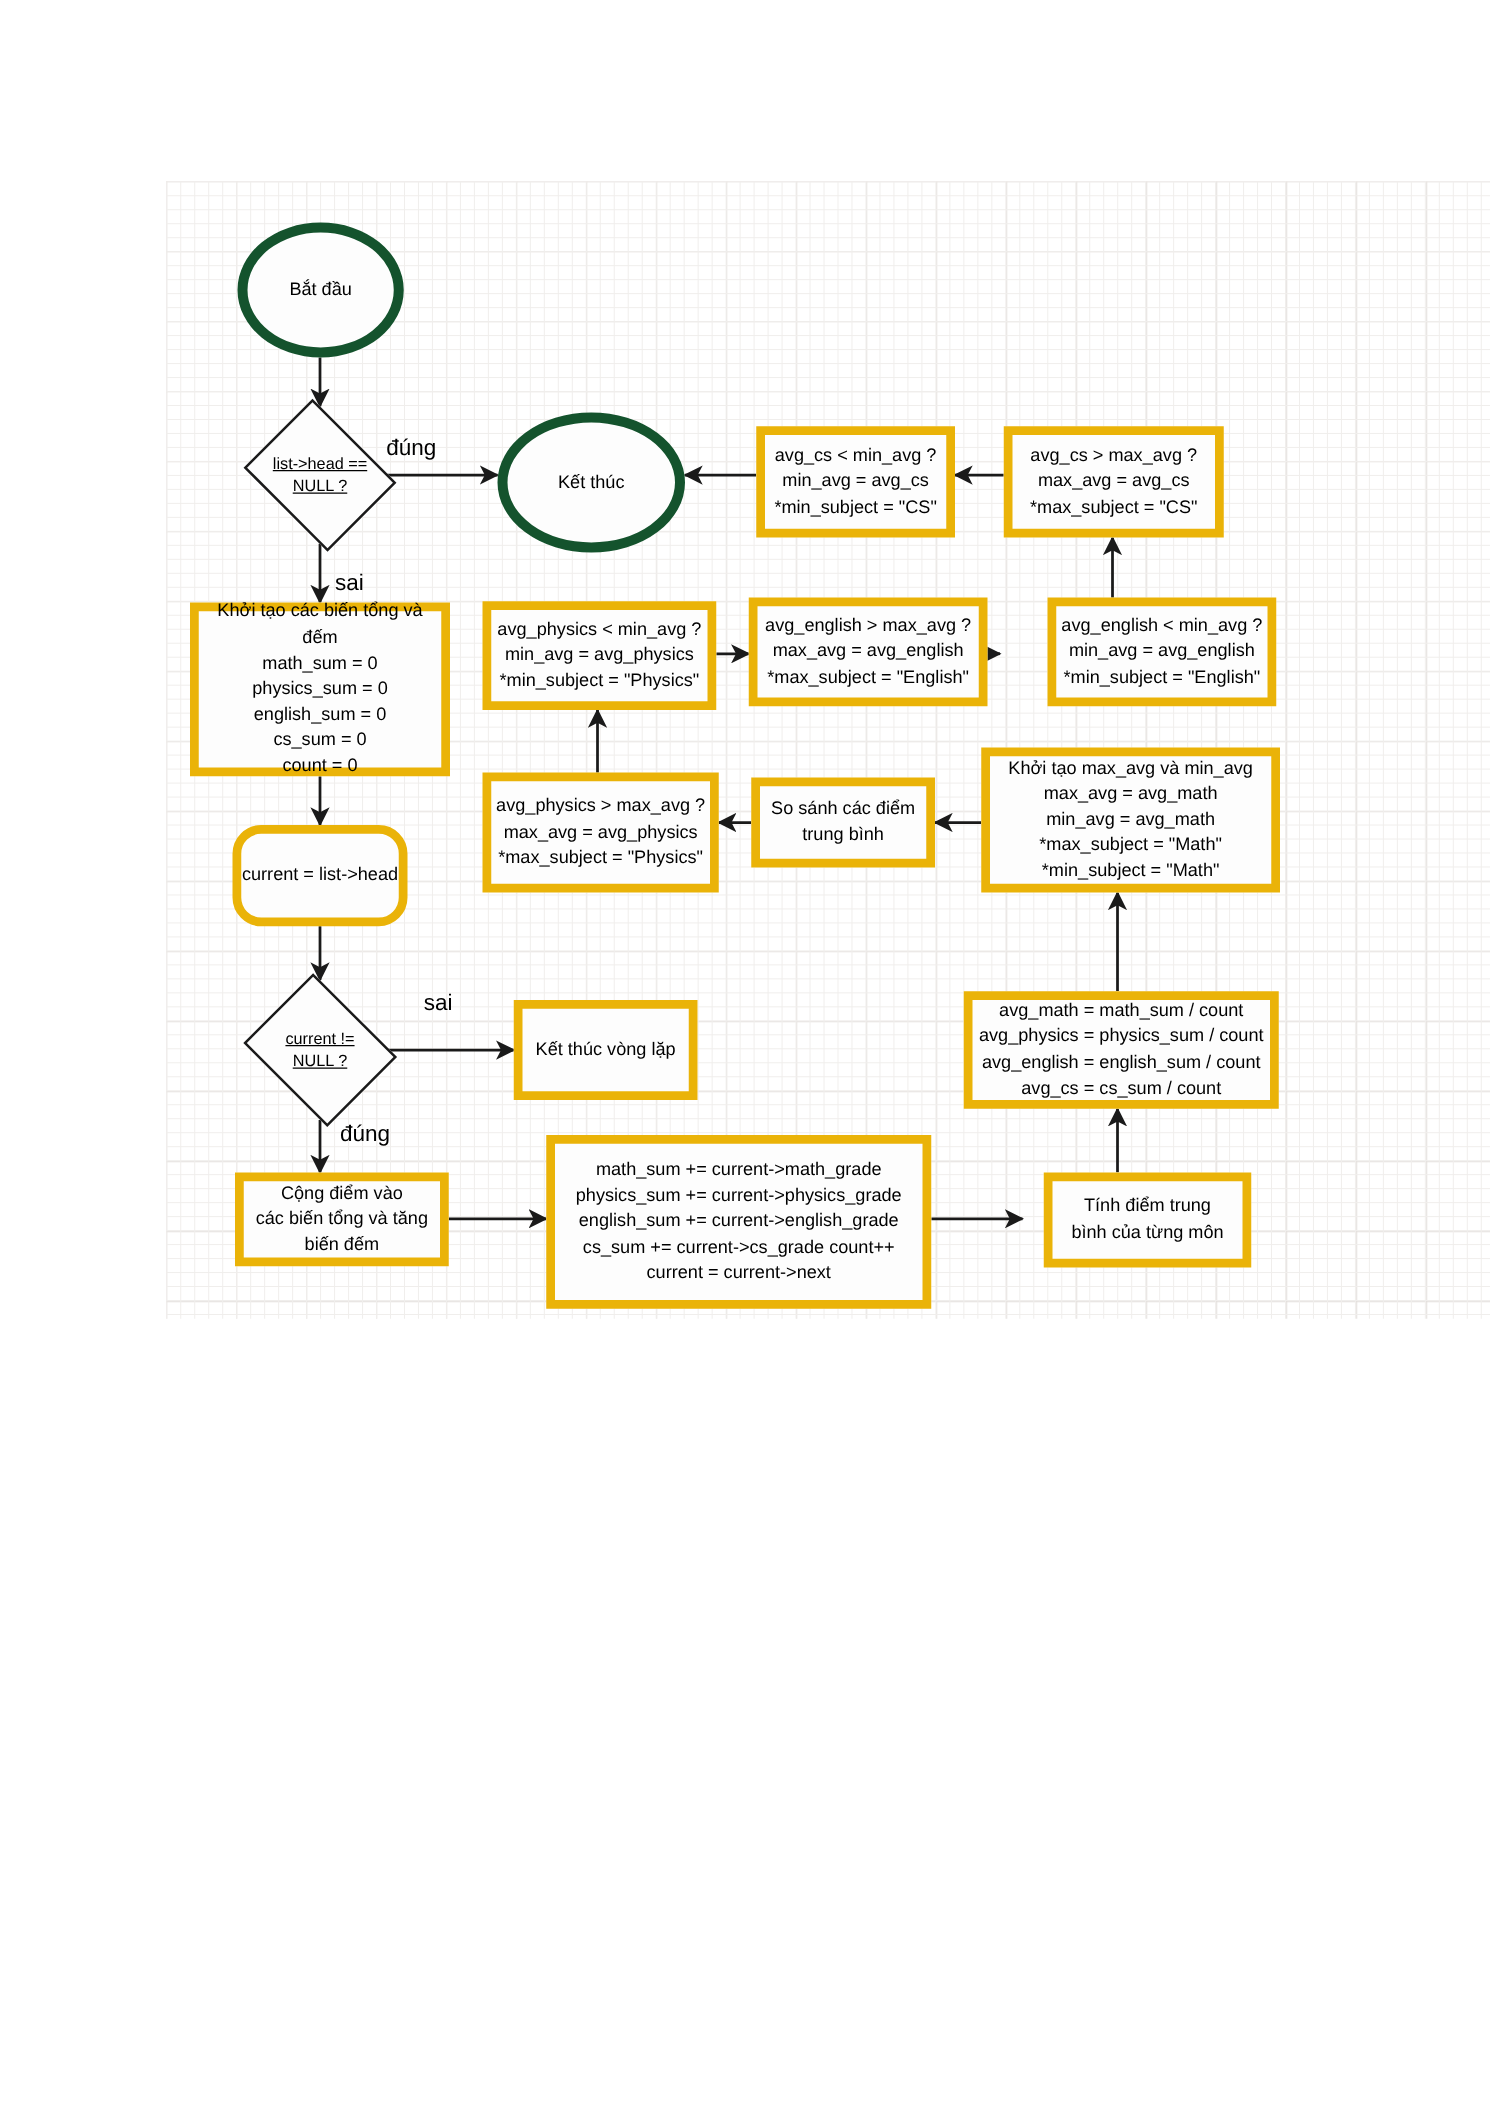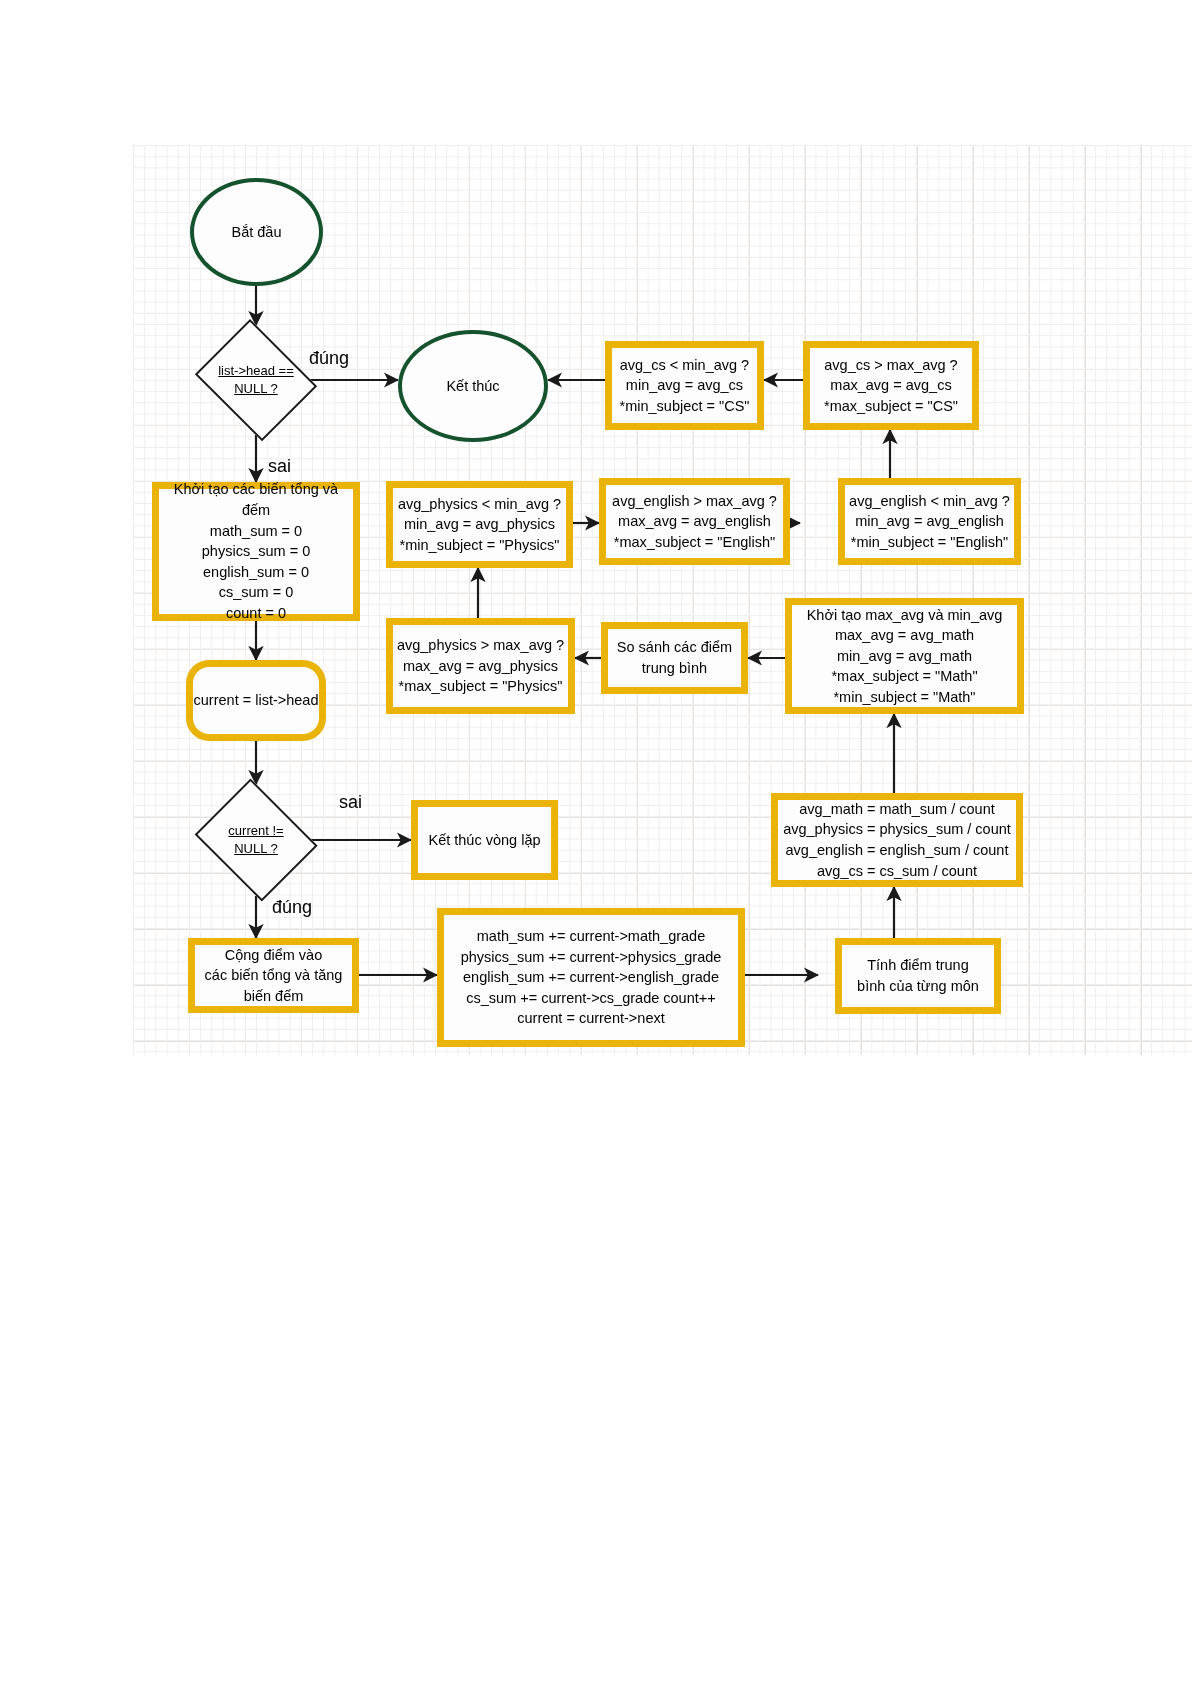--- a/index.html
+++ b/index.html
@@ -50,21 +50,21 @@
     font-size: 14.5px;
     line-height: 1.42;
     white-space: pre-line;
     background: #fefefe;
   }
   .proc {
     border: 7px solid #eab308;
     background: #fdfdfd;
   }
   .term {
-    border: 4px solid #14532d;
+    border: 8px solid #14532d;
     border-radius: 50%;
     background: #fdfdfd;
   }
   .decision {
     background: transparent;
     border: none;
   }
   .decision .dshape {
     position: absolute;
     left: 50%;

